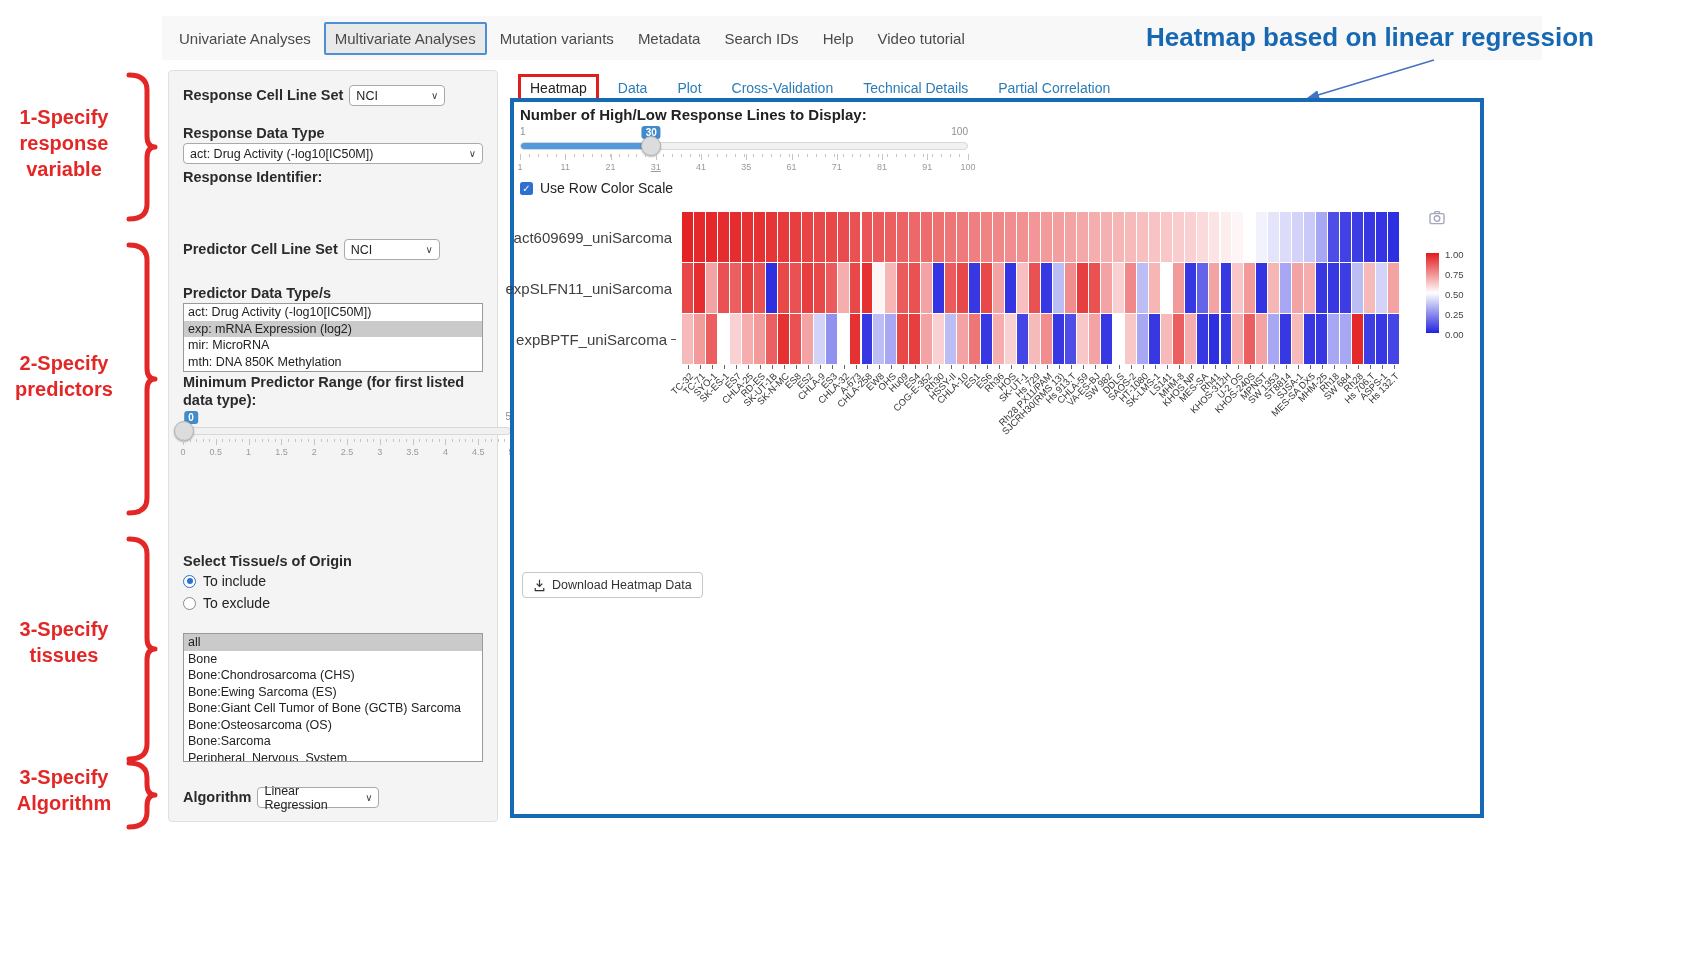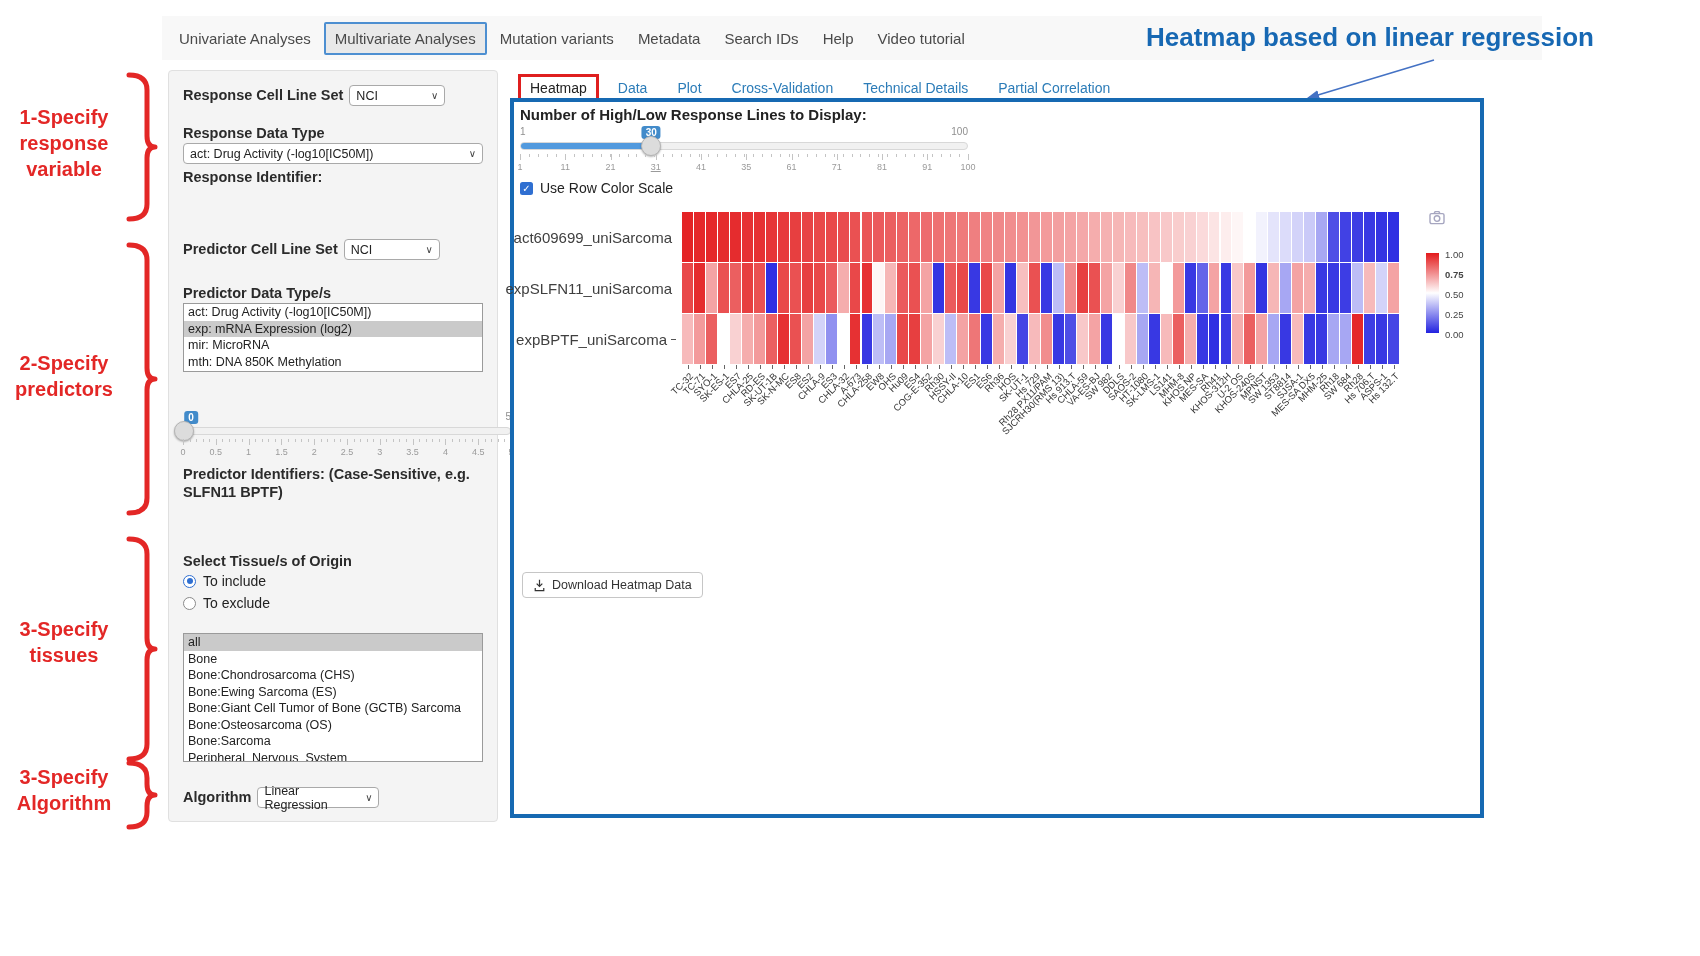--- a/index.html
+++ b/index.html
@@ -150,20 +150,21 @@
   </div>
 
   <div class="sb lbl" style="top:214px">Predictor Data Type/s</div>
   <div class="sb listbox" id="pdt-list" style="top:232px;height:67px">
       <div class="opt">act: Drug Activity (-log10[IC50M])</div>
       <div class="opt selected">exp: mRNA Expression (log2)</div>
       <div class="opt">mir: MicroRNA</div>
       <div class="opt">mth: DNA 850K Methylation</div>
     </div>
 
+  <div class="sb lbl" style="top:302px;line-height:1.25">Minimum Predictor Range (for first listed data type):</div>
   <div class="sb slider" id="range-slider" style="top:340px;height:48px">
     <span class="badge" style="left:8px;top:0">0</span>
     <span class="mm" style="right:0;top:0">5</span>
     <div class="track" style="top:16px"></div>
     <div class="handle" style="left:0;top:10px;transform:translateX(-45%)"></div>
     <div class="gridwrap" id="range-grid" style="top:28px;height:20px">
         <div class="gtick" style="left: 0%; height: 3px;"></div>
         <div class="gtick" style="left: 2%; height: 3px;"></div>
         <div class="gtick" style="left: 4%; height: 3px;"></div>
         <div class="gtick" style="left: 6%; height: 3px;"></div>
@@ -232,21 +233,20 @@
         <div class="glab" style="left: 70%;">3.5</div>
         <div class="gtick" style="left: 80%; height: 6px;"></div>
         <div class="glab" style="left: 80%;">4</div>
         <div class="gtick" style="left: 90%; height: 6px;"></div>
         <div class="glab" style="left: 90%;">4.5</div>
         <div class="gtick" style="left: 100%; height: 6px;"></div>
         <div class="glab" style="left: 100%;">5</div>
       </div>
   </div>
 
-  <div class="sb lbl" style="top:394px;line-height:1.25">Predictor Identifiers: (Case-Sensitive, e.g. SLFN11 BPTF)</div>
 
   <div class="sb lbl" style="top:482px">Select Tissue/s of Origin</div>
   <div class="sb radio-row" style="top:502px">
     <span class="rad on"></span>
     <span>To include</span>
   </div>
   <div class="sb radio-row" style="top:524px">
     <span class="rad"></span>
     <span>To exclude</span>
   </div>
@@ -676,21 +676,21 @@
         <div class="xtick" style="left: 688.083px; top: 153px;"></div>
         <div class="xlab" style="left: 538.083px; top: 159px;">Hs 706.T</div>
         <div class="xtick" style="left: 700.05px; top: 153px;"></div>
         <div class="xlab" style="left: 550.05px; top: 159px;">ASPS-1</div>
         <div class="xtick" style="left: 712.017px; top: 153px;"></div>
         <div class="xlab" style="left: 562.017px; top: 159px;">Hs 132.T</div>
       </div>
     <div id="cbar" style="background: linear-gradient(rgb(227, 26, 28) 0%, rgb(255, 255, 255) 50%, rgb(34, 34, 224) 100%);"></div>
     <div id="cbar-labs">
         <div class="cbar-lab" style="top: 43px;">1.00</div>
-        <div class="cbar-lab" style="top: 63px; font-weight: bold;">0.75</div>
+        <div class="cbar-lab" style="top: 63px;">0.75</div>
         <div class="cbar-lab" style="top: 83px;">0.50</div>
         <div class="cbar-lab" style="top: 103px;">0.25</div>
         <div class="cbar-lab" style="top: 123px;">0.00</div>
       </div>
     <svg id="camera-icon" width="16" height="15" viewBox="0 0 16 15">
       <path d="M5 3.6 L6.1 1.6 h3.8 l1.1 2" fill="none" stroke="#a6a6c0" stroke-width="1.4"></path>
       <rect x="1" y="3.6" width="14" height="10" rx="1.5" fill="none" stroke="#a6a6c0" stroke-width="1.4"></rect>
       <circle cx="8" cy="8.6" r="2.8" fill="none" stroke="#a6a6c0" stroke-width="1.4"></circle>
     </svg>
   </div>

